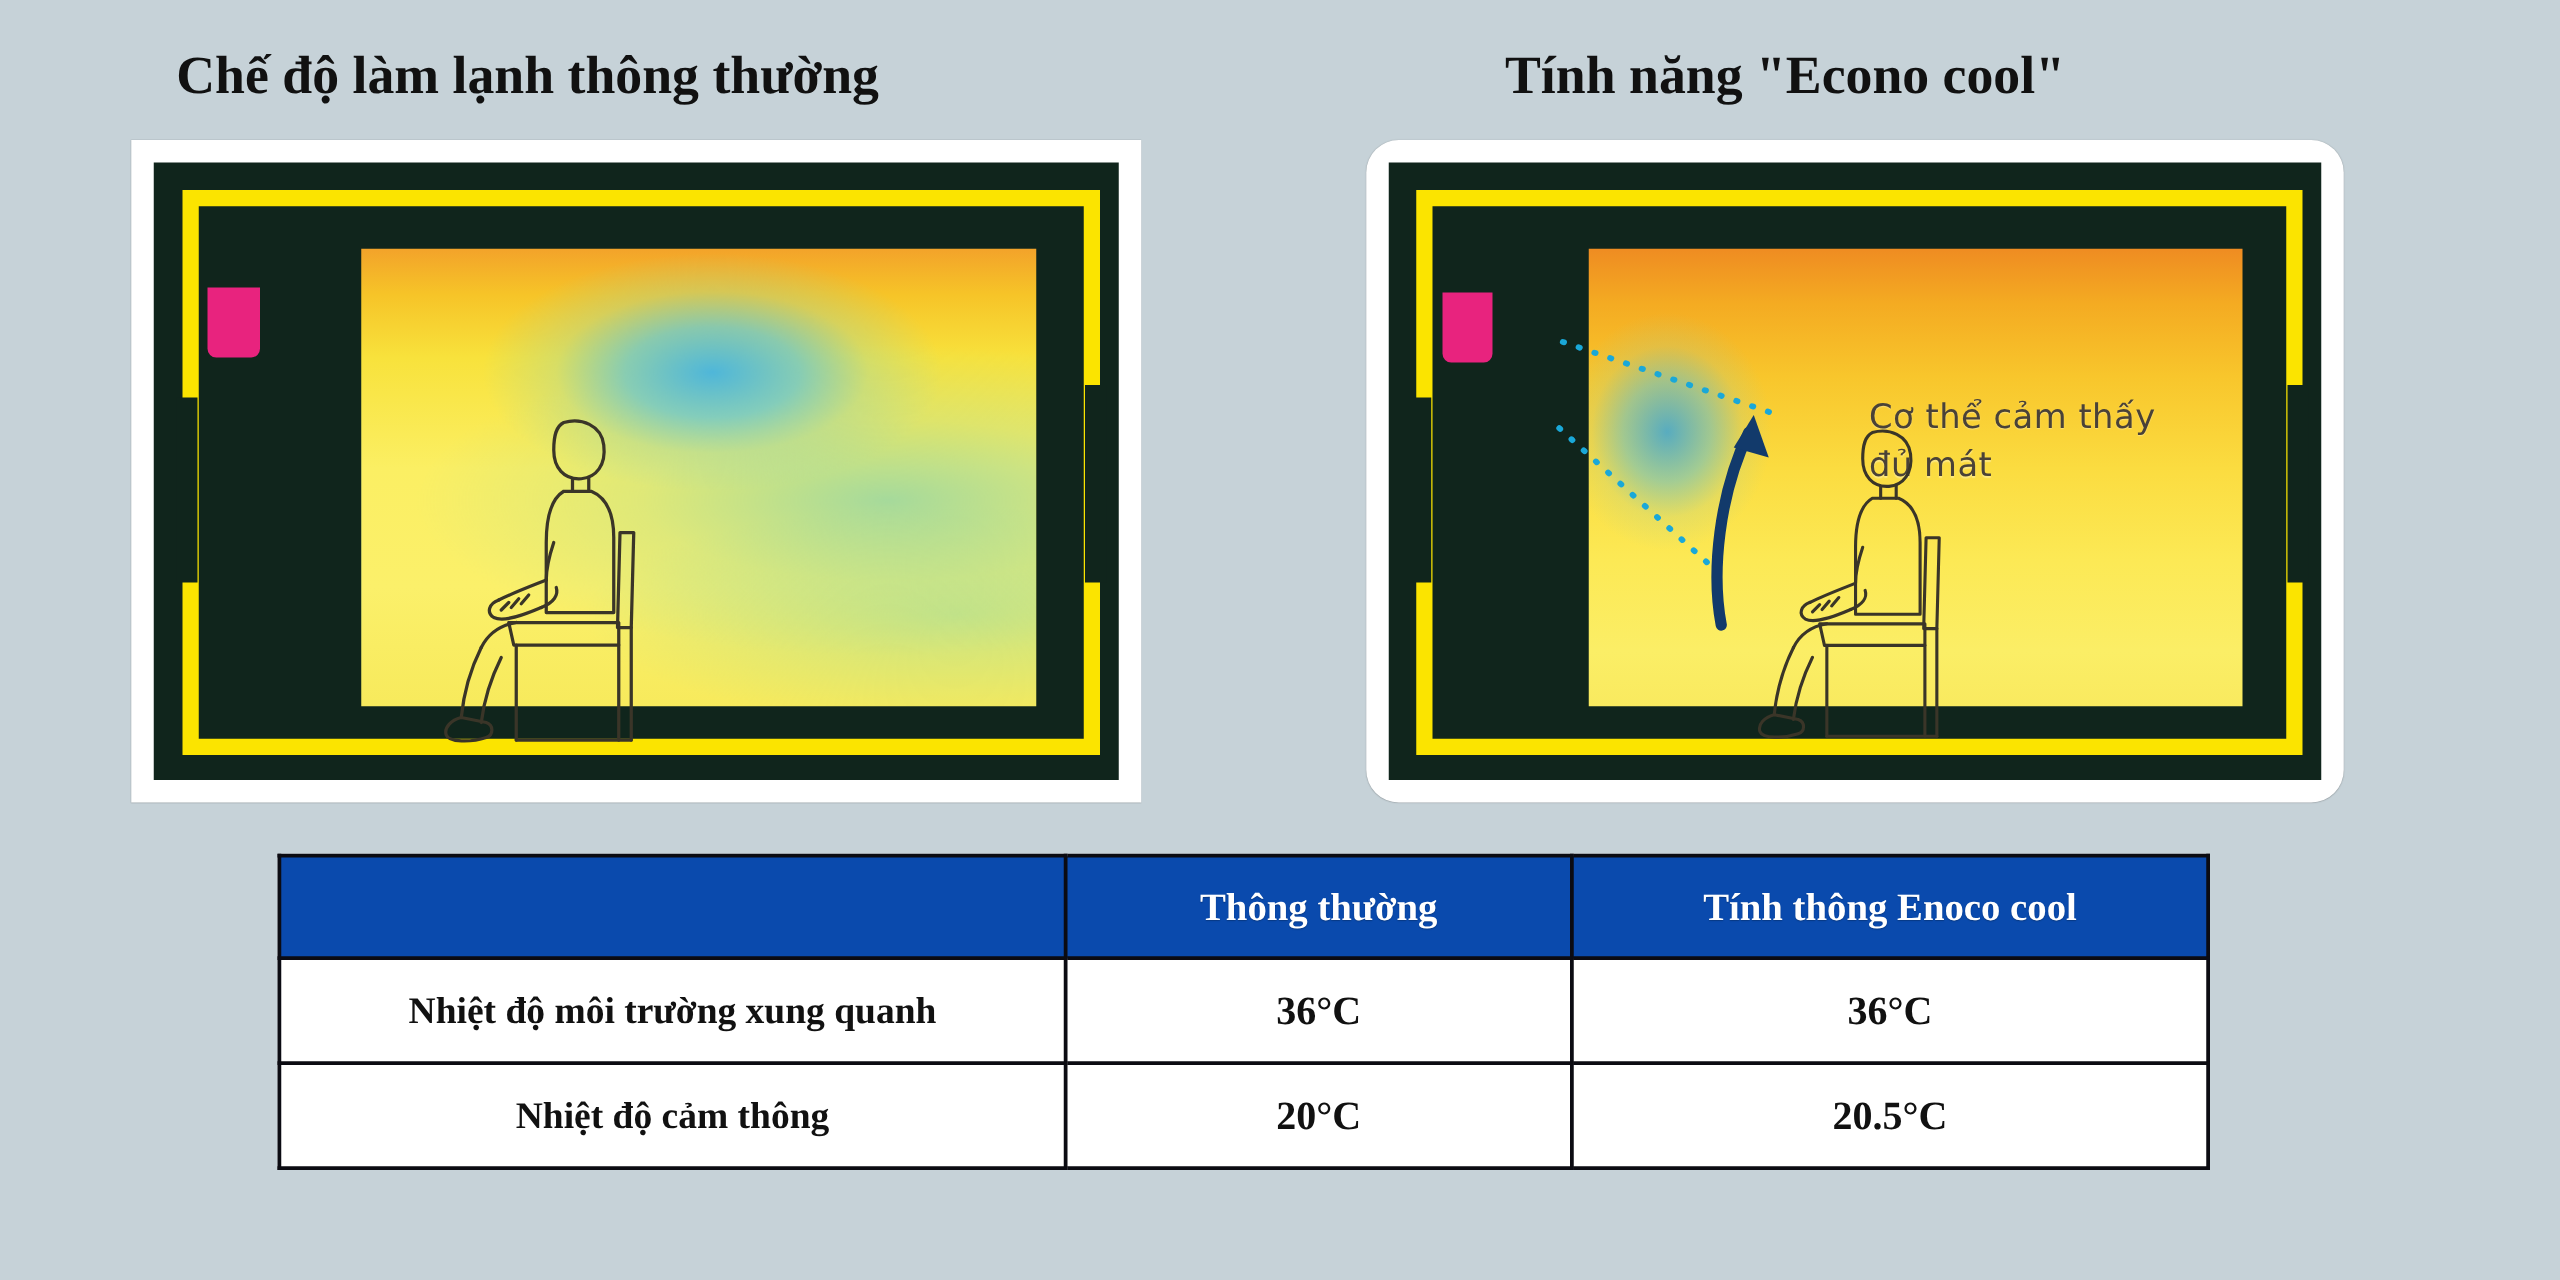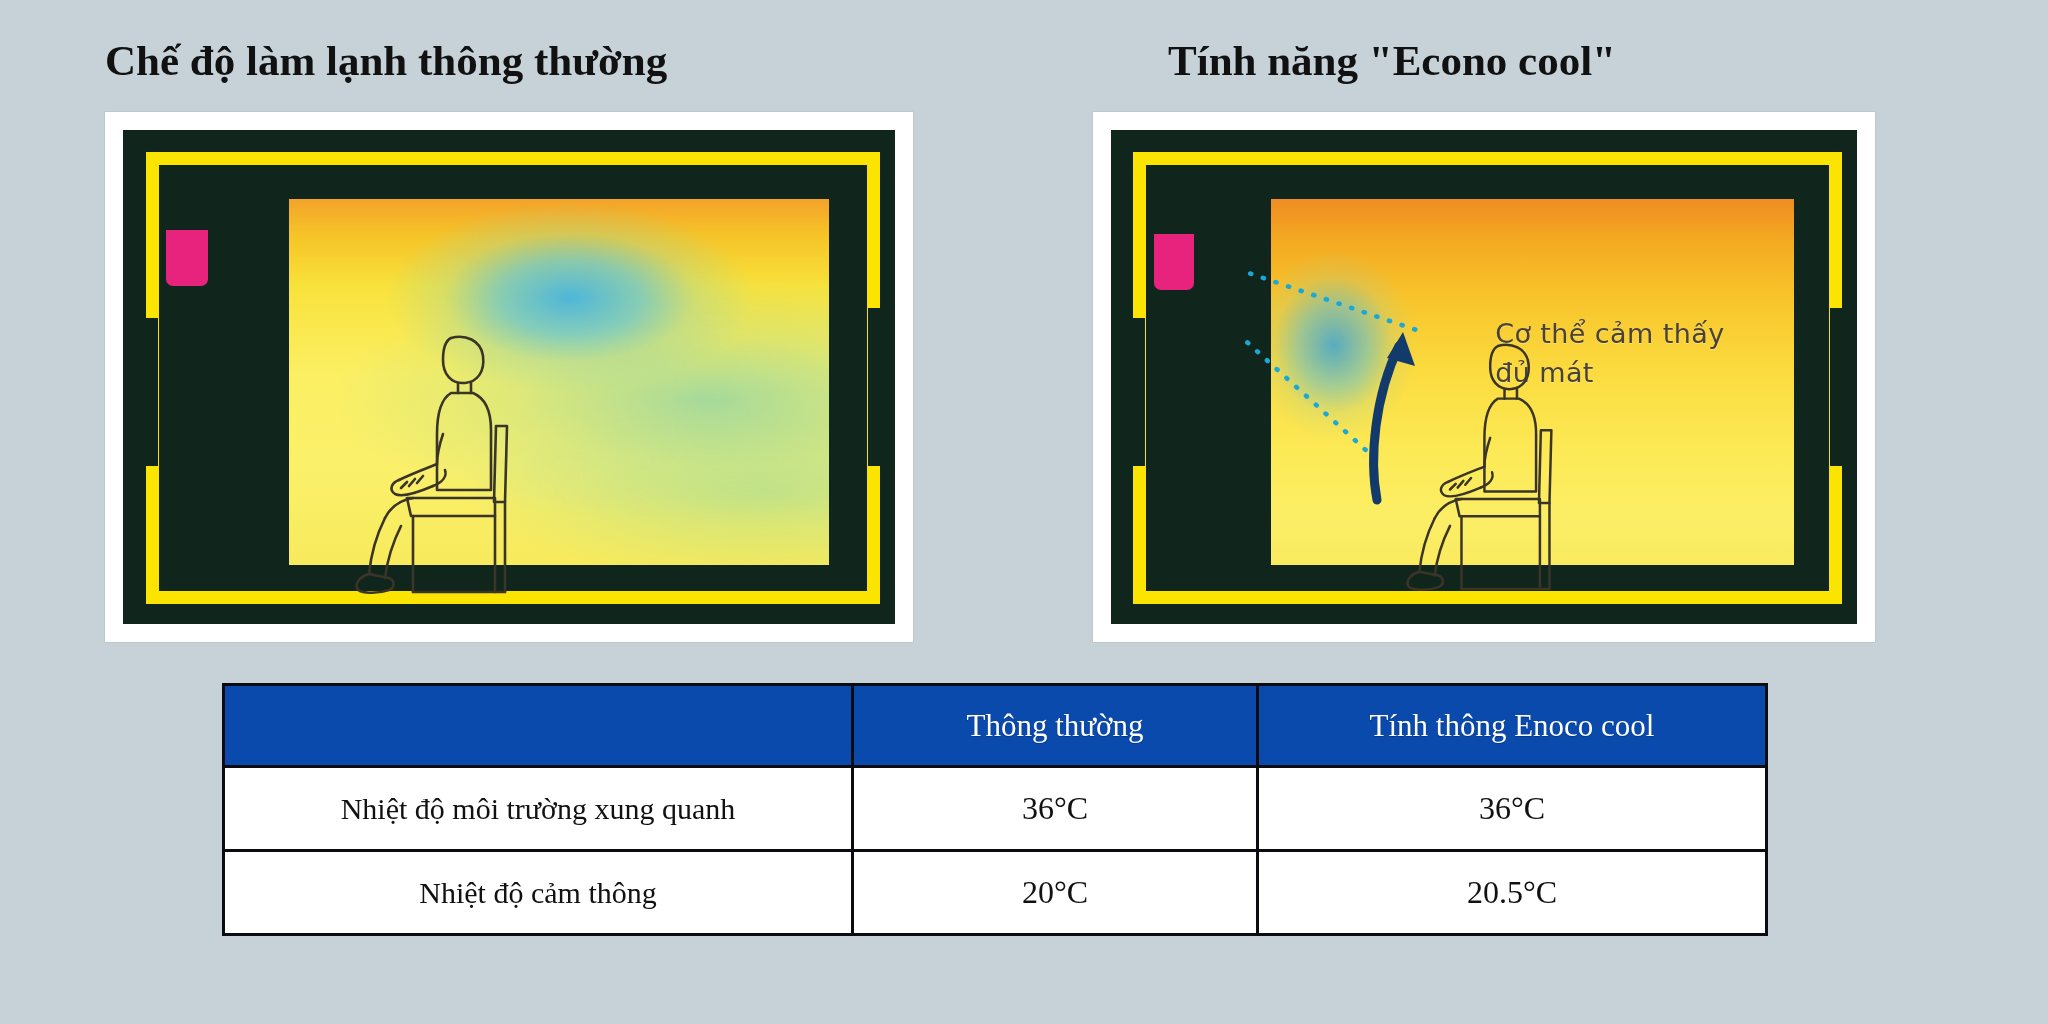--- a/index.html
+++ b/index.html
@@ -17,34 +17,35 @@
 
   
   .panel-title {
     position: absolute;
     font-family: "Liberation Serif", "DejaVu Serif", serif;
     font-weight: bold;
     font-size: 43px;
     color: #111111;
     white-space: nowrap;
     letter-spacing: 0px;
+    margin-left: 36px;
   }
   #title-left  { left: 105px;  top: 36px; }
   #title-right { left: 1168px; top: 36px; }
 
   
   .illus {
     position: absolute;
     background: #ffffff;
     box-sizing: border-box;
     padding: 18px;
     box-shadow: 0 0 1px rgba(0,0,0,.25);
   }
   #illus-left  { left: 105px;  top: 112px; width: 808px; height: 530px; }
-  #illus-right { left: 1093px; top: 112px; width: 782px; height: 530px; }
+  #illus-right { left: 1093px; top: 112px; width: 782px; height: 530px; border-radius: 26px; }
 
   .room {
     position: relative;
     width: 100%;
     height: 100%;
     background: #10251c;
     overflow: hidden;
   }
 
   
@@ -148,21 +149,21 @@
   #spec-table col.c1 { width: 629px; }
   #spec-table col.c2 { width: 405px; }
   #spec-table col.c3 { width: 509px; }
 
   #spec-table th,
   #spec-table td {
     border: 3px solid #0b0b12;
     text-align: center;
     vertical-align: middle;
     font-family: "Liberation Serif", "DejaVu Serif", serif;
-    font-weight: normal;
+    font-weight: bold;
     color: #111111;
   }
   #spec-table thead th {
     background: #0a4aad;
     color: #ffffff;
     height: 77px;
     font-size: 31px;
     text-shadow: 0 1px 1px rgba(0,0,0,.25);
   }
   #spec-table thead th.blank { background: #0a4aad; }

